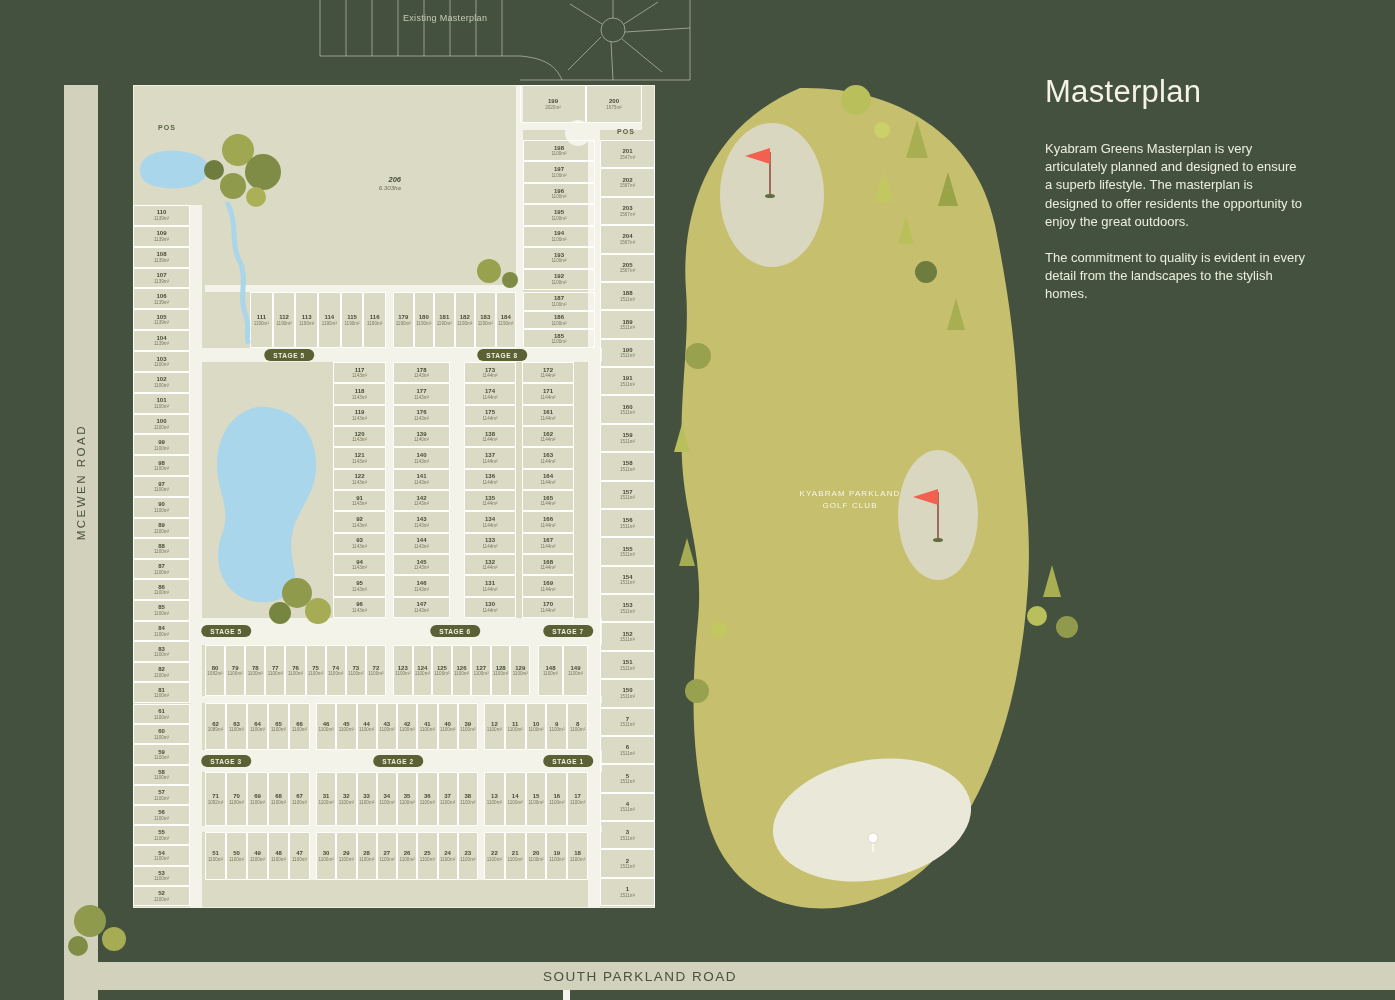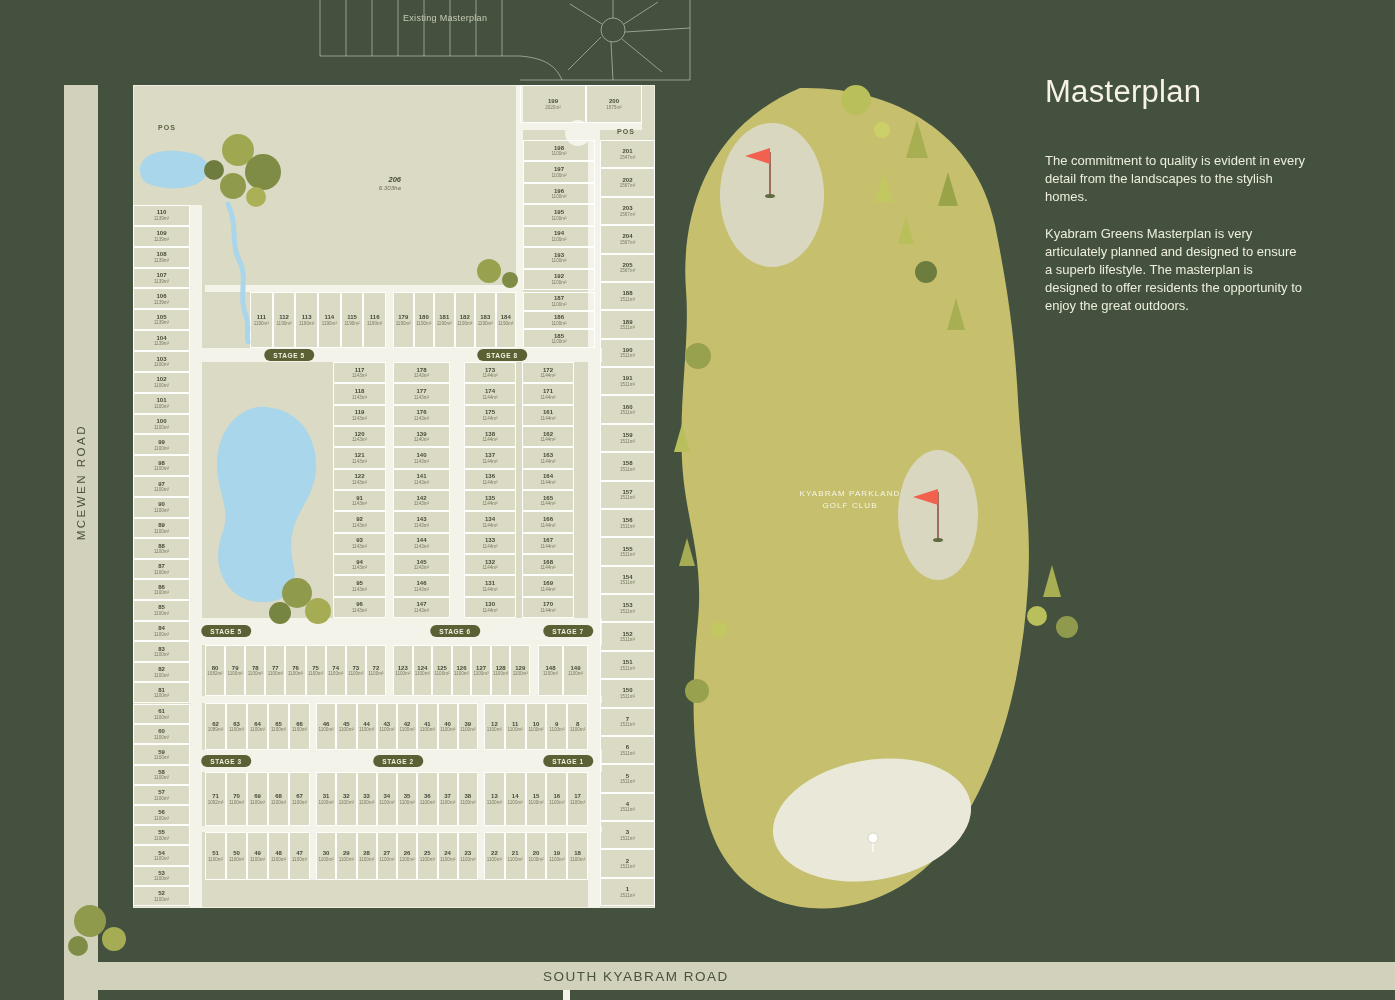--- a/index.html
+++ b/index.html
@@ -41,21 +41,21 @@
                 background:var(--road,#d2d1bc); }
   .road-south span { position:absolute; left:458px; top:7px; font-size:13.5px;
                      letter-spacing:1.5px; color:#48523c; font-weight:500; }
   .road-gap { position:absolute; background:#f4f3ea; }
 
   .existing-label { position:absolute; left:403px; top:13px; font-size:9px;
                     letter-spacing:.3px; color:#c7ccb4; }
 
   .titleblock { position:absolute; left:1045px; top:74px; width:262px; }
   .titleblock h1 { font-size:31px; font-weight:400; letter-spacing:.3px; color:#f6f3e6;
-                   margin-bottom:42px; }
+                   margin-bottom:30px; }
   .titleblock p { font-size:13px; line-height:1.4; color:#edeedd; margin-bottom:18px; }
 
   .overlay { position:absolute; left:0; top:0; pointer-events:none; }
   .golf-area { fill:var(--golf,#c6c06e); }
   .water-shape { fill:var(--water,#a9d6ea); }
   .creek { fill:none; stroke:var(--water,#a9d6ea); stroke-width:5; stroke-linecap:round; }
   .flag-shape { fill:var(--flag,#f2604f); }
   .golftext { fill:#f6f4e8; font-size:8px; letter-spacing:1.1px; text-anchor:middle;
               font-family:"Liberation Sans",sans-serif; }
 </style>
@@ -1037,23 +1037,23 @@
         <polygon points="687,538 679,566 695,566" fill="#a6ac54"></polygon>
         <circle cx="719" cy="630" r="8" fill="#c3c75f"></circle>
         <circle cx="697" cy="691" r="12" fill="#98a14e"></circle>
         <polygon points="1052,565 1043,597 1061,597" fill="#a8ae52"></polygon>
         <circle cx="1037" cy="616" r="10" fill="#b9bf5b"></circle>
         <circle cx="1067" cy="627" r="11" fill="#8f9a4d"></circle>
       </g>
   </svg>
 
   <div class="road-south">
-    <span>SOUTH KYABRAM ROAD</span>
+    <span>SOUTH PARKLAND ROAD</span>
   </div>
   <div class="road-gap" style="left:563px;top:990px;width:7px;height:10px"></div>
 
   <div class="titleblock">
     <h1>Masterplan</h1>
+    <p>Kyabram Greens Masterplan is very articulately planned and designed to ensure a superb lifestyle. The masterplan is designed to offer residents the opportunity to enjoy the great outdoors.</p>
     <p>The commitment to quality is evident in every detail from the landscapes to the stylish homes.</p>
-    <p>Kyabram Greens Masterplan is very articulately planned and designed to ensure a superb lifestyle. The masterplan is designed to offer residents the opportunity to enjoy the great outdoors.</p>
   </div>
 
 </div>
 
 </body></html>

